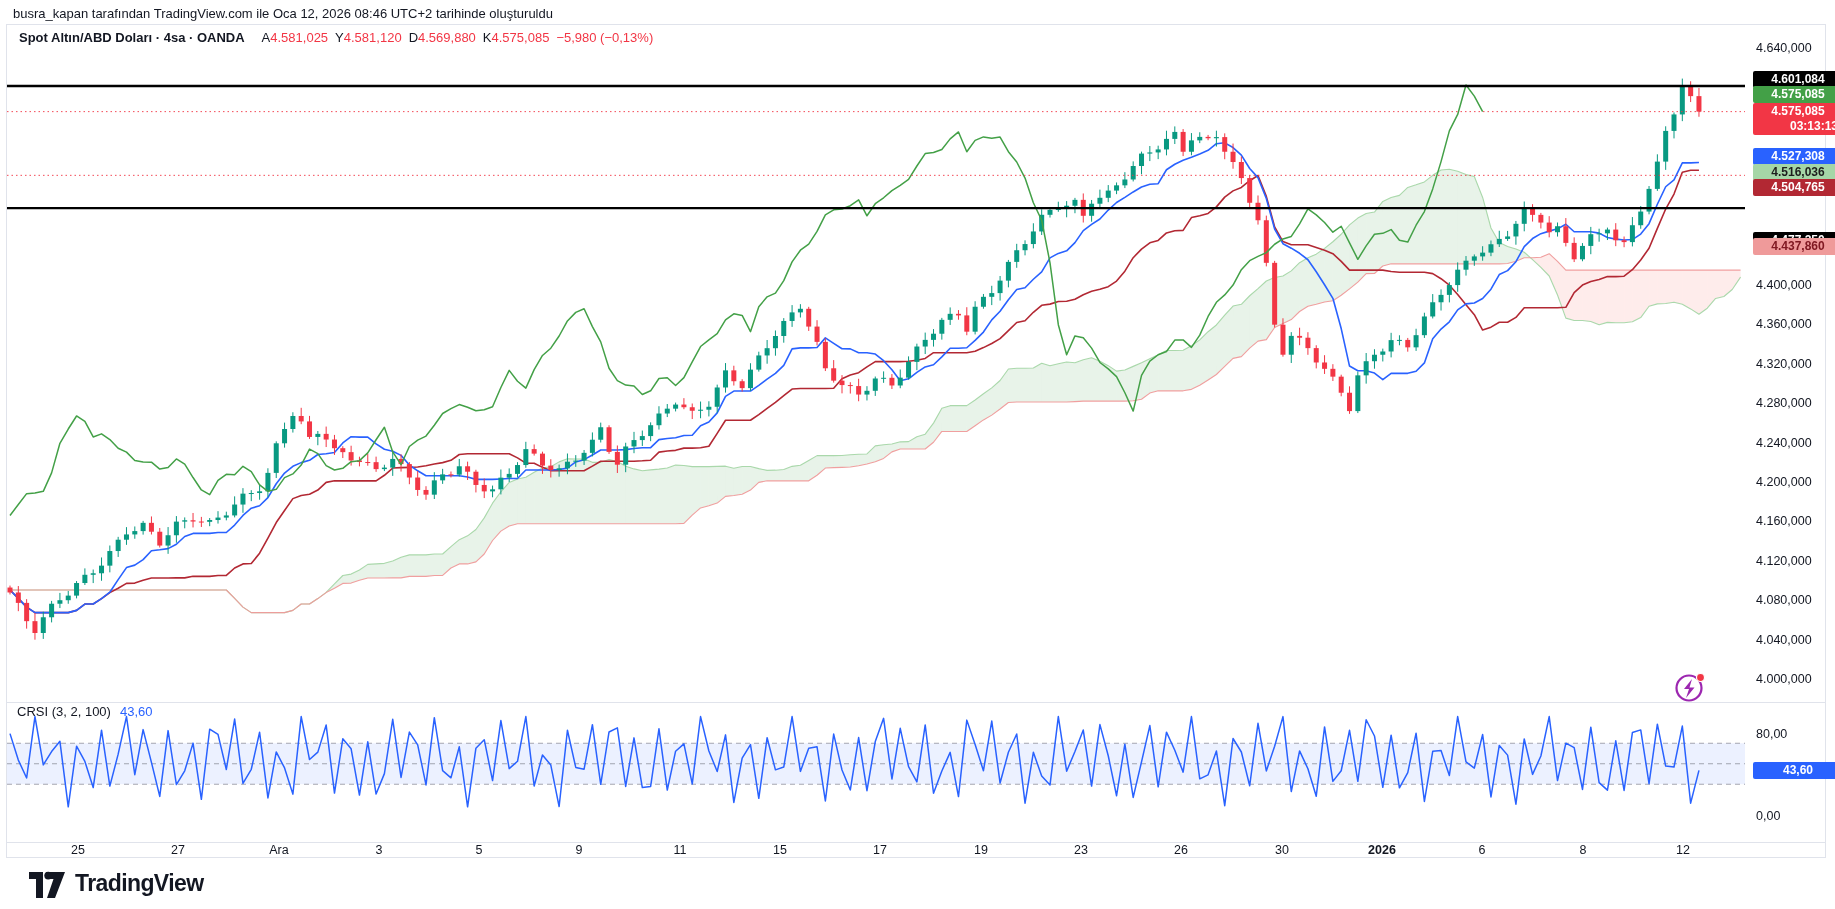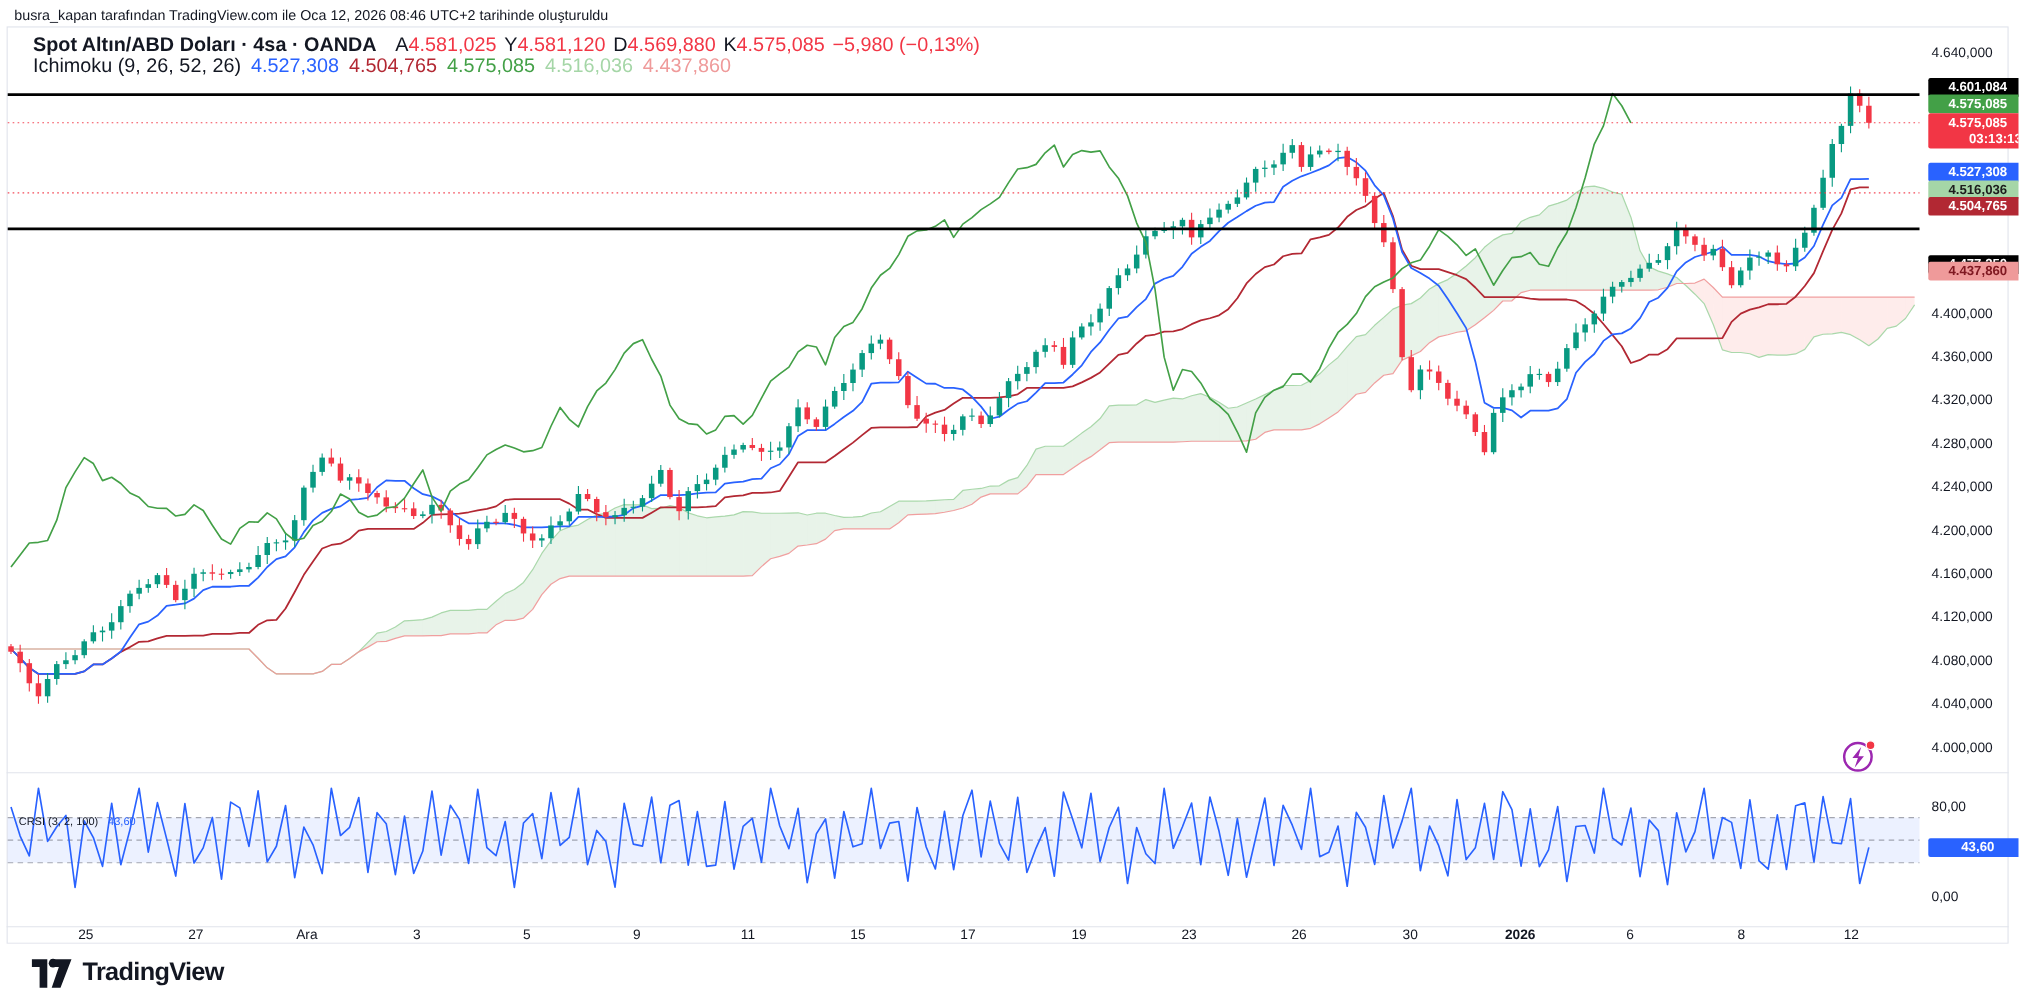--- a/index.html
+++ b/index.html
@@ -1,30 +1,30 @@
 <!DOCTYPE html>
 <html><head>
 <meta charset="utf-8">
 <style>
   html,body{margin:0;padding:0;background:#fff;width:1835px;height:909px;overflow:hidden;
     font-family:"Liberation Sans",sans-serif;color:#131722;}
   #stage{position:relative;width:1835px;height:909px;padding-left:32px;}
   #plot-svg{position:absolute;left:0;top:0;}
   .attr-line{position:absolute;left:13px;top:6px;font-size:13px;color:#131722;}
   .frame{position:absolute;left:6px;top:24px;width:1820px;height:834px;border:1px solid #e0e3eb;box-sizing:border-box;}
-  .legend{position:absolute;left:30px;font-size:18px;white-space:nowrap;}
+  .legend{position:absolute;left:19px;font-size:13px;white-space:nowrap;}
   .legend .t{font-weight:700;margin-right:10px;}
   .legend .k{color:#131722;margin-left:7px;}
   .legend .v{color:#F23645;}
   .legend .chg{color:#F23645;margin-left:7px;}
   .legend .iv{margin-left:9px;}
   .badge{position:absolute;left:1753px;width:90px;text-align:center;font-size:12px;font-weight:600;
     border-radius:2px;padding:1px 0;line-height:15px;}
   .badge .sub{font-weight:600;margin-left:32px;}
-  .crsi-label{position:absolute;left:17px;top:742px;font-size:10px;white-space:nowrap;}
+  .crsi-label{position:absolute;left:17px;top:704px;font-size:13px;white-space:nowrap;}
   .crsi-label .val{color:#2962FF;margin-left:9px;}
   .footer{position:absolute;left:0;top:858px;width:1835px;height:51px;background:#fff;}
   .brand{position:absolute;left:28px;top:9px;display:flex;align-items:center;}
   .brand-text{font-size:23px;font-weight:700;letter-spacing:-0.6px;color:#131722;margin-left:9px;}
 </style>
 </head>
 <body>
 
 <div id="stage">
 
@@ -720,23 +720,20 @@
         <circle cx="1689" cy="688" r="12.5" fill="none" stroke="#9c27b0" stroke-width="2.2"></circle>
         <path d="M1692 679 l-8 10 h5 l-3 9 8.5-10.5 h-5 z" fill="#9c27b0"></path>
         <circle cx="1700.5" cy="677.5" r="4" fill="#F23645" stroke="#fff" stroke-width="1.2"></circle>
       </g>
     </svg>
 
   <div class="legend" style="top:30px;">
     <span class="t">Spot Altın/ABD Doları · 4sa · OANDA</span><span class="k">A</span><span class="v">4.581,025</span><span class="k">Y</span><span class="v">4.581,120</span><span class="k">D</span><span class="v">4.569,880</span><span class="k">K</span><span class="v">4.575,085</span><span class="chg">−5,980 (−0,13%)</span>
   </div>
 
-  <div class="legend" style="top:49px;">
-    <span>Ichimoku (9, 26, 52, 26)</span><span class="iv" style="color: rgb(41, 98, 255);">4.527,308</span><span class="iv" style="color: rgb(178, 40, 51);">4.504,765</span><span class="iv" style="color: rgb(67, 160, 71);">4.575,085</span><span class="iv" style="color: rgb(165, 214, 167);">4.516,036</span><span class="iv" style="color: rgb(239, 154, 154);">4.437,860</span>
-  </div>
 
   <div class="crsi-label">
     <span>CRSI (3, 2, 100)</span><span class="val">43,60</span>
   </div>
 
   <div id="badges">
       <div class="badge" style="background: rgb(0, 0, 0); color: rgb(255, 255, 255); top: 70.5px;">
         <div>4.601,084</div>
       </div>
       <div class="badge" style="background: rgb(67, 160, 71); color: rgb(255, 255, 255); top: 86.14px;">

